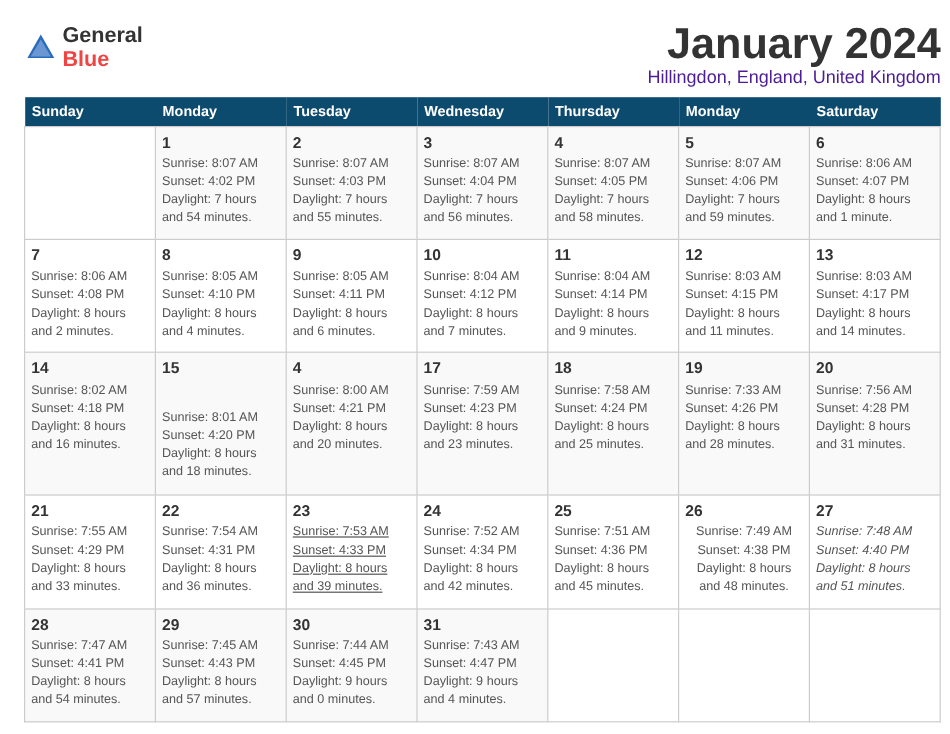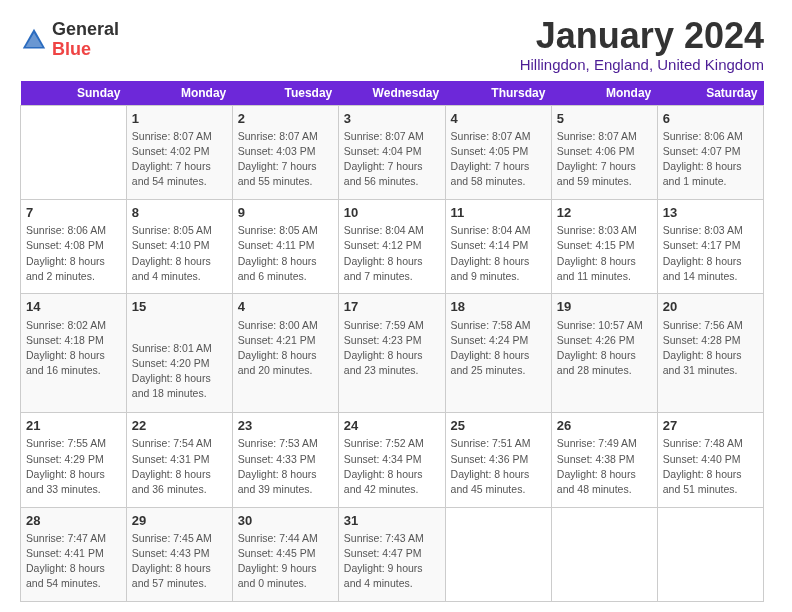--- a/index.html
+++ b/index.html
@@ -6,21 +6,21 @@
     body {
       font-family: Arial, sans-serif;
       background: #fff;
       width: 792px;
       height: 612px;
       overflow: hidden;
     }
     .page {
       width: 792px;
       height: 612px;
-      padding: 16px 28px 10px 20px;
+      padding: 16px 8px 10px 20px;
       display: flex;
       flex-direction: column;
     }
     .header {
       display: flex;
       justify-content: space-between;
       align-items: flex-start;
       margin-bottom: 8px;
     }
     .logo {
@@ -53,23 +53,23 @@
       font-size: 15px;
       color: #4c1d95;
     }
     .calendar-table {
       width: 100%;
       border-collapse: collapse;
       flex: 1;
       font-size: 11px;
     }
     .calendar-table thead tr th {
-      background: #6d28d9;
+      background: #0c4a6e;
       color: #fff;
-      text-align: right;
+      text-align: left;
       padding: 5px 6px;
       font-size: 12px;
       font-weight: bold;
     }
     .calendar-table tbody tr td {
       border: 1px solid #ccc;
       vertical-align: top;
       padding: 4px 5px;
       width: 108px;
       min-height: 70px;
@@ -259,21 +259,21 @@
           </td>
           <td>
             <span class="day-number">18</span>
             <div class="day-detail" style="white-space: pre-line;">Sunrise: 7:58 AM
 Sunset: 4:24 PM
 Daylight: 8 hours
 and 25 minutes.</div>
           </td>
           <td>
             <span class="day-number">19</span>
-            <div class="day-detail" style="white-space: pre-line;">Sunrise: 10:57 AM
+            <div class="day-detail" style="white-space: pre-line;">Sunrise: 7:33 AM
 Sunset: 4:26 PM
 Daylight: 8 hours
 and 28 minutes.</div>
           </td>
           <td>
             <span class="day-number">20</span>
             <div class="day-detail" style="white-space: pre-line;">Sunrise: 7:56 AM
 Sunset: 4:28 PM
 Daylight: 8 hours
 and 31 minutes.</div>
@@ -289,49 +289,49 @@
           </td>
           <td>
             <span class="day-number">22</span>
             <div class="day-detail" style="white-space: pre-line;">Sunrise: 7:54 AM
 Sunset: 4:31 PM
 Daylight: 8 hours
 and 36 minutes.</div>
           </td>
           <td>
             <span class="day-number">23</span>
-            <div class="day-detail" style="white-space: pre-line;">Sunrise: 7:53 AM
+            <div class="day-detail" style="white-space: pre-line; text-decoration: underline;">Sunrise: 7:53 AM
 Sunset: 4:33 PM
 Daylight: 8 hours
 and 39 minutes.</div>
           </td>
           <td>
             <span class="day-number">24</span>
             <div class="day-detail" style="white-space: pre-line;">Sunrise: 7:52 AM
 Sunset: 4:34 PM
 Daylight: 8 hours
 and 42 minutes.</div>
           </td>
           <td>
             <span class="day-number">25</span>
             <div class="day-detail" style="white-space: pre-line;">Sunrise: 7:51 AM
 Sunset: 4:36 PM
 Daylight: 8 hours
 and 45 minutes.</div>
           </td>
           <td>
             <span class="day-number">26</span>
-            <div class="day-detail" style="white-space: pre-line;">Sunrise: 7:49 AM
+            <div class="day-detail" style="white-space: pre-line; text-align: center;">Sunrise: 7:49 AM
 Sunset: 4:38 PM
 Daylight: 8 hours
 and 48 minutes.</div>
           </td>
           <td>
             <span class="day-number">27</span>
-            <div class="day-detail" style="white-space: pre-line;">Sunrise: 7:48 AM
+            <div class="day-detail" style="white-space: pre-line; font-style: italic;">Sunrise: 7:48 AM
 Sunset: 4:40 PM
 Daylight: 8 hours
 and 51 minutes.</div>
           </td>
         </tr>
         <tr>
           <td>
             <span class="day-number">28</span>
             <div class="day-detail" style="white-space: pre-line;">Sunrise: 7:47 AM
 Sunset: 4:41 PM

